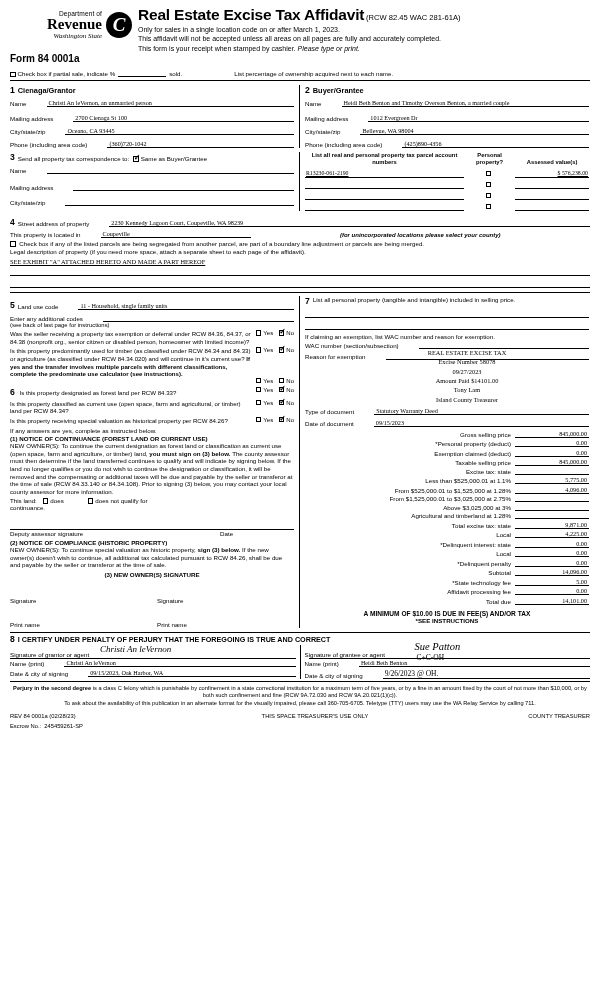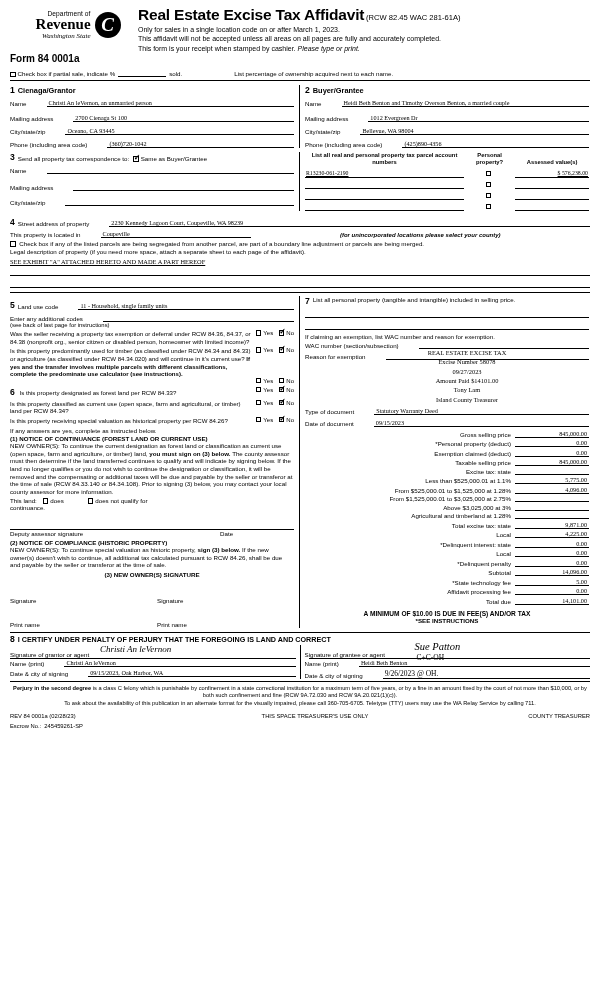--- a/index.html
+++ b/index.html
@@ -13,21 +13,21 @@
     position:relative;
   }
   .page { position:relative; width:600px; height:988px; padding:6px 10px 0 10px; }
 
   
   .hdr { display:flex; align-items:flex-start; }
   .logo { width:122px; flex:0 0 122px; padding-top:4px; }
   .logo-dept { font-size:6.6px; letter-spacing:.1px; }
   .logo-rev { font-size:15px; font-weight:bold; font-family:"Liberation Serif", serif; line-height:1; }
   .logo-state { font-size:7px; font-style:italic; font-family:"Liberation Serif", serif;margin-left:32px; }
-  .logo-row { display:flex; align-items:center; }
+  .logo-row { display:flex; align-items:center;justify-content:flex-end; }
   .logo-txt { text-align:right; padding-right:4px; }
   .logo-mark {
     width:26px; height:26px; border-radius:50%; background:#000; color:#fff;
     display:flex; align-items:center; justify-content:center;
     font-family:"Liberation Serif", serif; font-size:19px; font-style:italic; font-weight:bold;
   }
   .title-wrap { flex:1; padding-left:6px; }
   .doc-title { font-size:15.5px; font-weight:bold; font-family:"Liberation Sans", sans-serif; letter-spacing:-0.2px; display:inline; }
   .doc-rcw { font-size:7.6px; display:inline; }
   .sub { font-size:7px; line-height:1.35; margin-top:1px; }
@@ -516,21 +516,21 @@
 
       <div class="b" style="text-align:center;margin-top:5px;font-size:6.6px;">A MINIMUM OF $10.00 IS DUE IN FEE(S) AND/OR TAX</div>
       <div class="b" style="text-align:center;font-size:6.2px;">*SEE INSTRUCTIONS</div>
     </div>
   </div>
 
   <div class="sec8">
     <div style="border-bottom:1px solid #000;margin-bottom:1px;"></div>
     <div style="display:flex;align-items:flex-end;position:relative;">
       <span class="secnum">8</span>
-      <span class="hd" style="margin-left:3px;">I CERTIFY UNDER PENALTY OF PERJURY THAT THE FOREGOING IS LAND AND CORRECT</span>
+      <span class="hd" style="margin-left:3px;">I CERTIFY UNDER PENALTY OF PERJURY THAT THE FOREGOING IS TRUE AND CORRECT</span>
     </div>
     <div style="display:flex;margin-top:1px;">
       <div style="flex:1;padding-right:4px;">
         <div style="position:relative;height:13px;">
           <span class="cursive" style="position:absolute;left:90px;top:-1px;">Christi An leVernon</span>
           <span style="position:absolute;left:0;bottom:0;">Signature of grantor or agent</span>
           <span style="position:absolute;left:0;right:0;bottom:-1px;border-bottom:.7px solid #000;"></span>
         </div>
         <div class="lnrow" style="margin-top:1px;">
           <span class="lbl">Name (print)</span>

